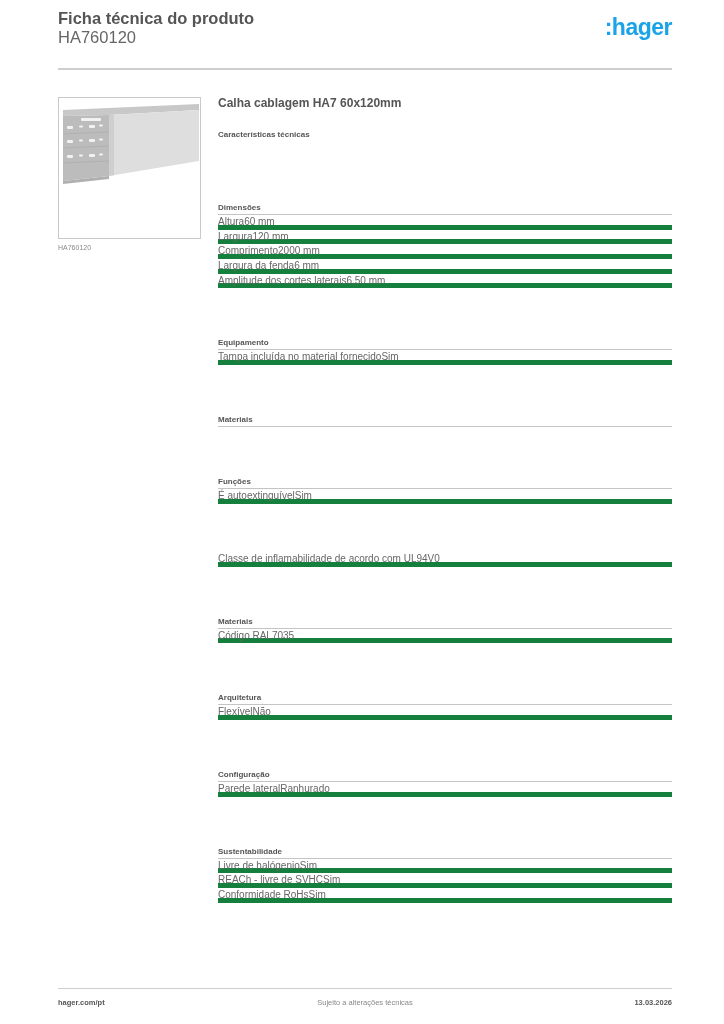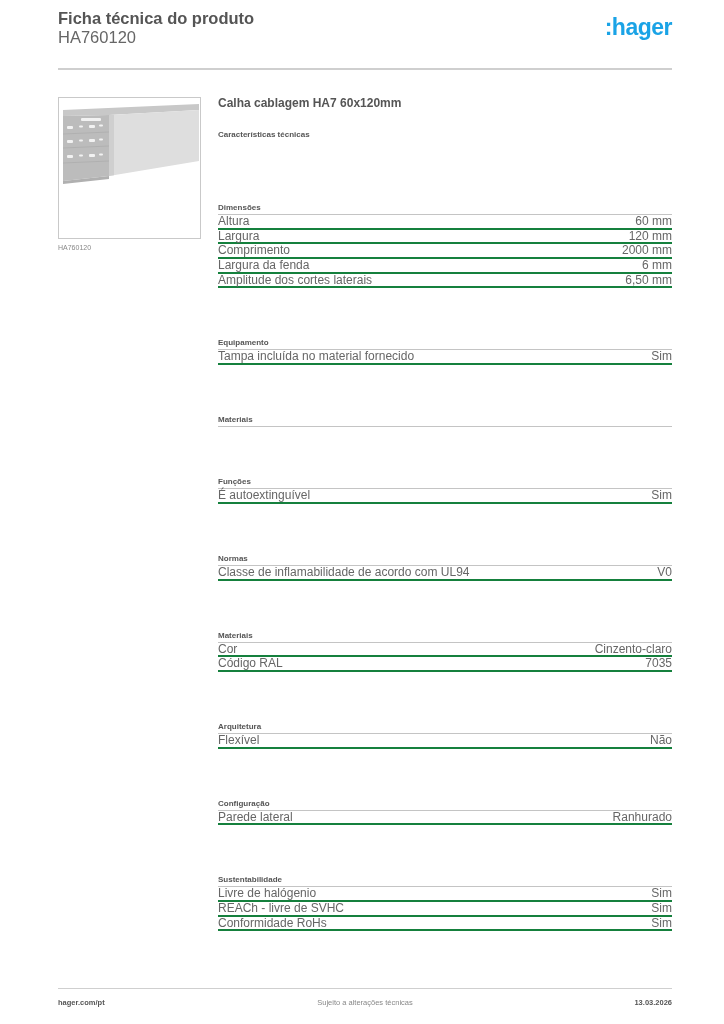--- a/index.html
+++ b/index.html
@@ -14,21 +14,21 @@
 
     .image-box { position: absolute; left: 58px; top: 97px; width: 143px; height: 142px; border: 1px solid #c9c9c9; background: #fff; overflow: hidden; }
     .image-caption { position: absolute; left: 58px; top: 244px; font-size: 7px; color: #888; }
 
     .product-name { position: absolute; left: 218px; top: 96px; font-size: 12px; font-weight: bold; color: #555; }
     .tech-heading { position: absolute; left: 218px; top: 130px; font-size: 8px; font-weight: bold; color: #555; }
 
     .specs { position: absolute; left: 218px; top: 153px; width: 454px; }
     .section { margin-bottom: 8.5px; margin-top: 48px; }
     .section-title { font-size: 8px; font-weight: bold; color: #555; height: 14px; line-height: 13px; border-bottom: 1.5px solid #c4c4c4; }
-    .row { display: flex; justify-content: space-between; font-size: 12px; color: #666; height: 14.7px; line-height: 13.5px; border-bottom: 2px solid #15803d; }
+    .row { display: flex; justify-content: flex-start; font-size: 10px; color: #666; height: 14.7px; line-height: 13.5px; border-bottom: 5px solid #15803d; }
     .row .label { white-space: nowrap; }
     .row .value { white-space: nowrap; text-align: right; }
 
     .footer-rule { position: absolute; left: 58px; top: 988px; width: 614px; height: 1px; background: #cfcfcf; }
     .footer { position: absolute; left: 58px; top: 998px; width: 614px; font-size: 7.5px; color: #555; }
     .footer .left { position: absolute; left: 0; font-weight: bold; }
     .footer .center { position: absolute; left: 0; right: 0; text-align: center; color: #888; }
     .footer .right { position: absolute; right: 0; font-weight: bold; margin-left: 16px; }
   </style>
 </head>
@@ -120,34 +120,29 @@
 
   <div class="section">
     <div class="section-title">Funções</div>
     <div class="row">
         <span class="label">É autoextinguível</span>
         <span class="value">Sim</span>
       </div>
   </div>
 
   <div class="section">
-    <div class="section-title">Normas</div>
     <div class="row">
         <span class="label">Classe de inflamabilidade de acordo com UL94</span>
         <span class="value">V0</span>
       </div>
   </div>
 
 
   <div class="section">
     <div class="section-title">Materiais</div>
-    <div class="row">
-        <span class="label">Cor</span>
-        <span class="value">Cinzento-claro</span>
-      </div>
     <div class="row">
         <span class="label">Código RAL</span>
         <span class="value">7035</span>
       </div>
   </div>
 
   <div class="section">
     <div class="section-title">Arquitetura</div>
     <div class="row">
         <span class="label">Flexível</span>

